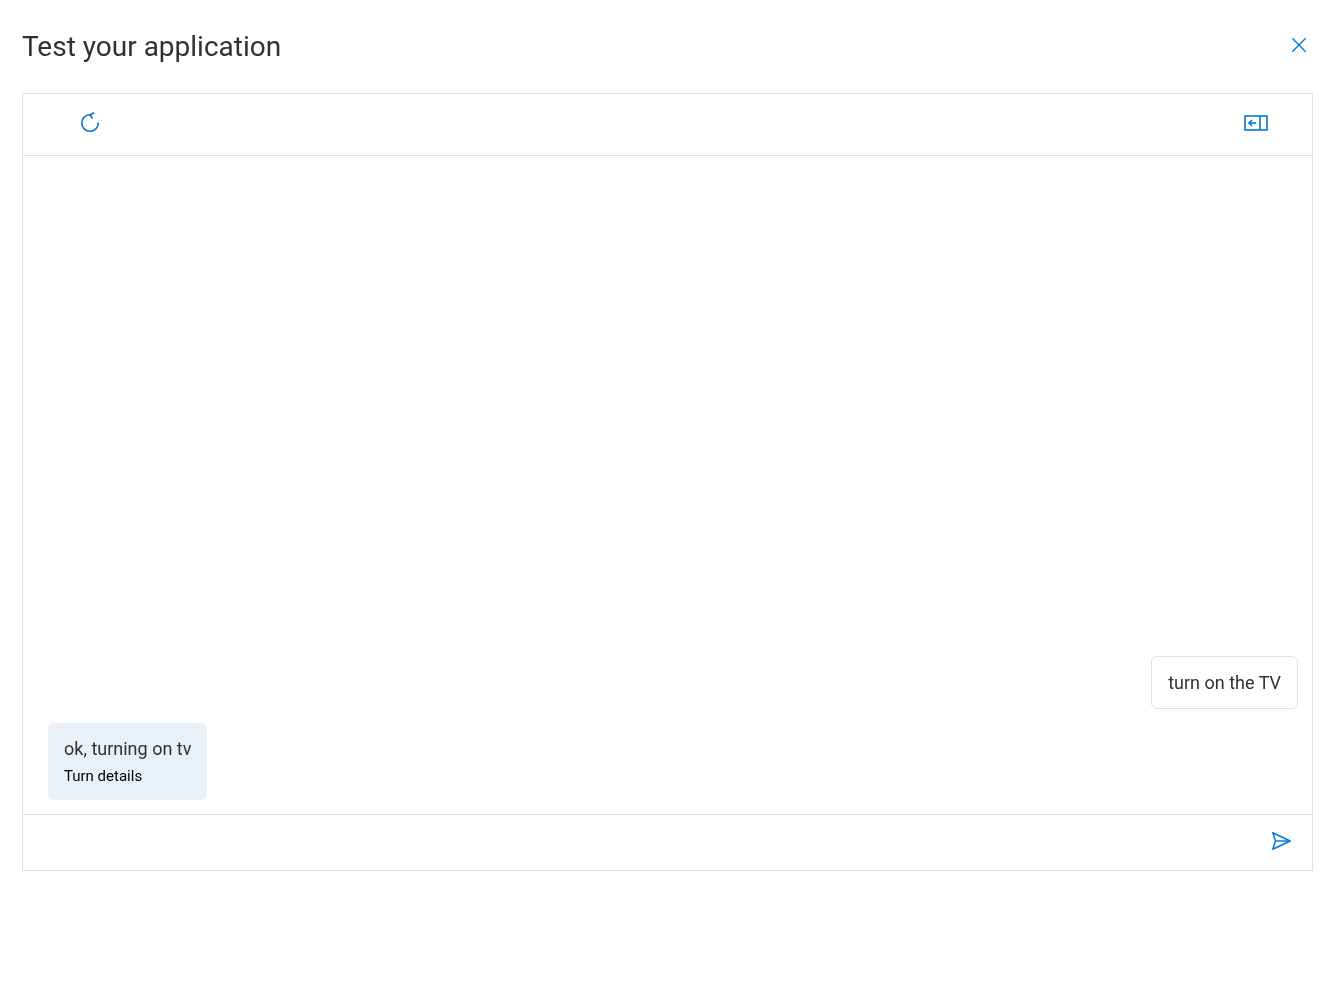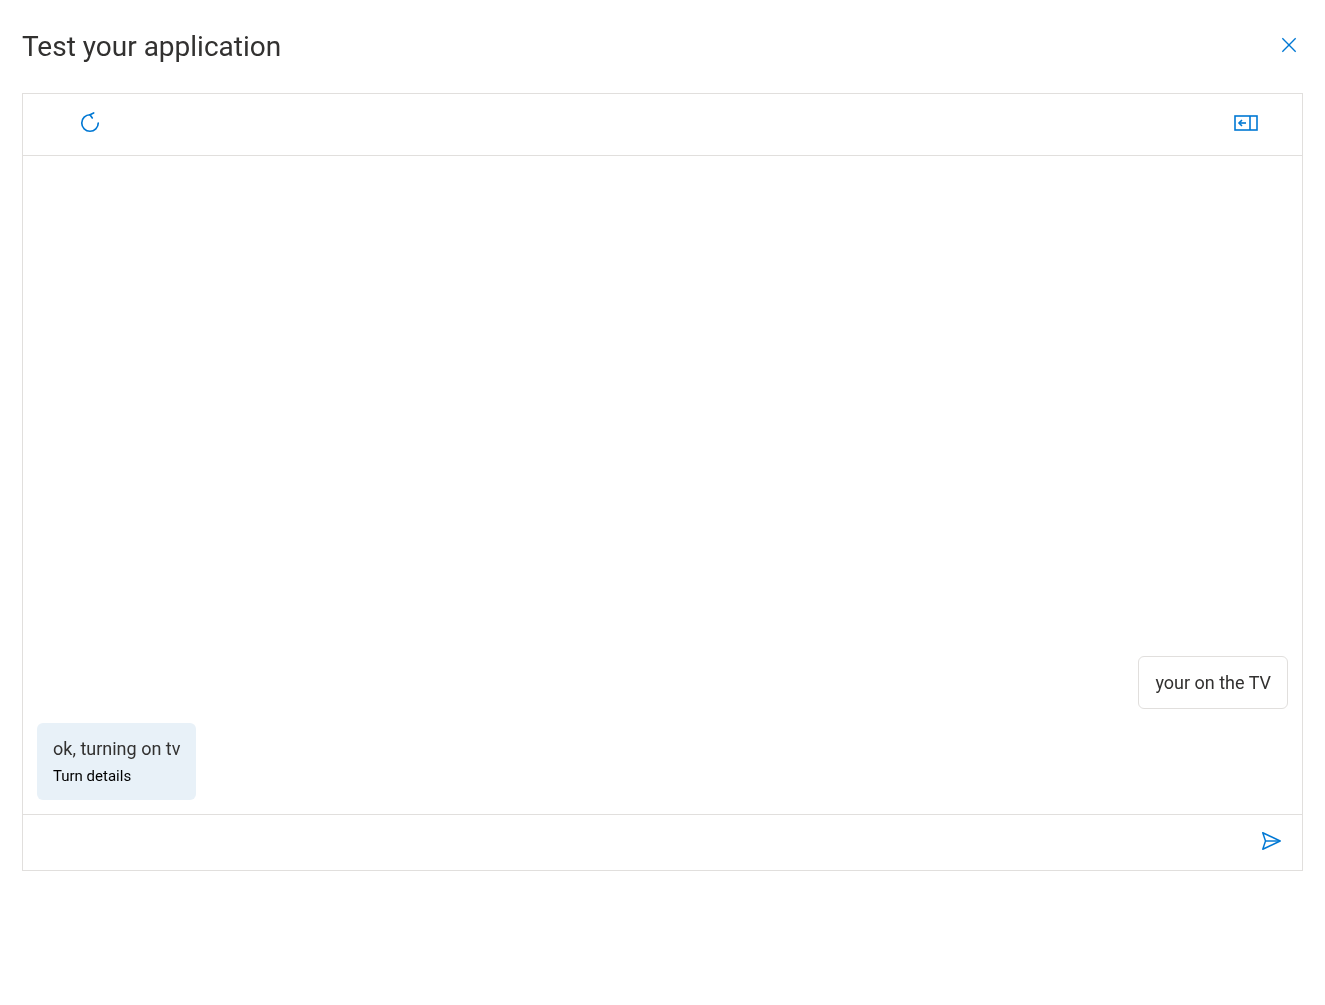--- a/index.html
+++ b/index.html
@@ -9,21 +9,21 @@
     }
     body {
       font-family: -apple-system, BlinkMacSystemFont, "Segoe UI", Roboto, Helvetica, Arial, sans-serif;
       background: #ffffff;
       color: #323130;
       width: 1325px;
       height: 1005px;
       padding: 0;
     }
     .page {
-      padding: 30px 22px 0 22px;
+      padding: 30px 12px 0 22px;
     }
     .header {
       display: flex;
       justify-content: space-between;
       align-items: center;
       margin-bottom: 30px;
     }
     .page-title {
       font-size: 28px;
       font-weight: 400;
@@ -100,20 +100,21 @@
       max-width: 60%;
     }
     .bubble.user {
       background: #ffffff;
       border: 1px solid #e1dfdd;
       color: #323130;
     }
     .bubble.bot {
       background: #e8f1f8;
       color: #323130;
+      margin-left: 11px;
     }
     .bubble .details-link {
       display: block;
       margin-top: 6px;
       font-size: 15px;
       color: #000000;
       text-decoration: none;
       cursor: pointer;
     }
     .input-bar {
@@ -185,21 +186,21 @@
             <line x1="12" y1="8" x2="5" y2="8"></line>
             <polyline points="8,5 5,8 8,11"></polyline>
           </svg>
         </span>
       </button>
     </div>
 
     <div class="messages">
       <div class="msg-row user">
         <div class="bubble user">
-          <span>your on the TV</span>
+          <span>turn on the TV</span>
         </div>
       </div>
       <div class="msg-row bot">
         <div class="bubble bot">
           <span>ok, turning on tv</span>
           <a class="details-link">Turn details</a>
         </div>
       </div>
     </div>
 

